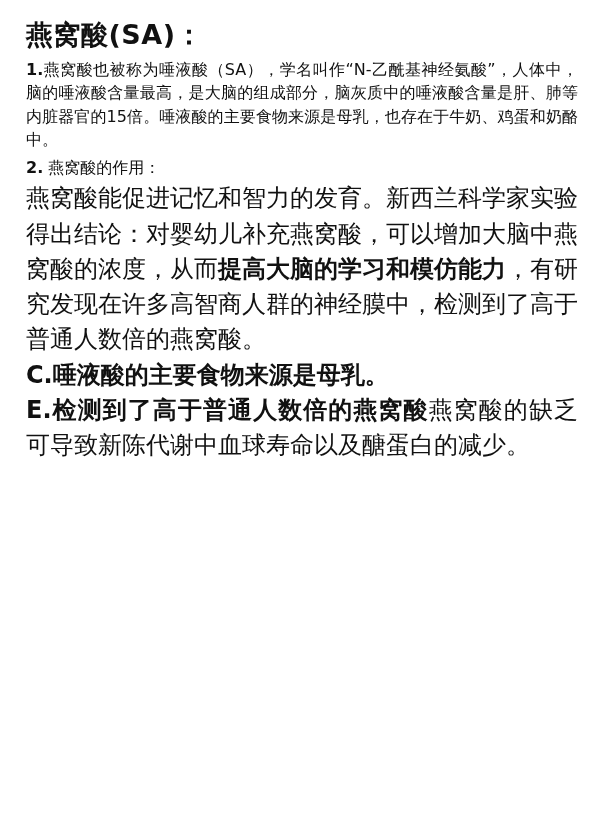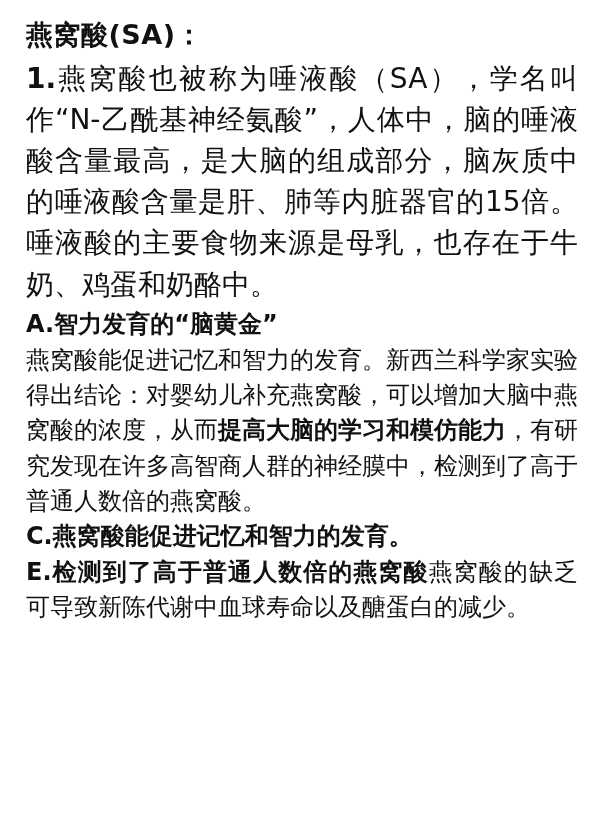--- a/index.html
+++ b/index.html
@@ -21,21 +21,21 @@
     padding: 18px 22px 22px 26px;
   }
   .title {
     font-size: 27px;
     font-weight: bold;
     letter-spacing: 0.5px;
     margin: 0 0 6px 0;
     line-height: 1.25;
   }
   .para {
-    font-size: 28px;
+    font-size: 16px;
     line-height: 1.47;
     margin: 0 0 2px 0;
     text-align: justify;
     text-justify: inter-ideograph;
   }
   .b {
     font-weight: bold;
   }
   .lead-num {
     font-weight: bold;
@@ -62,24 +62,24 @@
 </style>
 </head>
 <body>
 
 <div class="page">
 
   <h1 class="title">燕窝酸(SA)：</h1>
 
   <p class="para"><span class="lead-num">1.</span><span>燕窝酸也被称为唾液酸（SA），学名叫作“N-乙酰基神经氨酸”，人体中，脑的唾液酸含量最高，是大脑的组成部分，脑灰质中的唾液酸含量是肝、肺等内脏器官的15倍。唾液酸的主要食物来源是母乳，也存在于牛奶、鸡蛋和奶酪中。</span></p>
 
+  <p class="para block-gap"><span class="lead-num">2.</span><span> 燕窝酸的作用：</span></p>
 
-  <p class="heading-line">A.智力发育的“脑黄金”</p>
 
   <p class="mixed tight"><span>燕窝酸能促进记忆和智力的发育。新西兰科学家实验得出结论：对婴幼儿补充燕窝酸，可以增加大脑中燕窝酸的浓度，从而</span><span class="b">提高大脑的学习和模仿能力</span><span>，有研究发现在许多高智商人群的神经膜中，检测到了高于普通人数倍的燕窝酸。</span></p>
 
 
-  <p class="heading-line">C.燕窝酸能促进记忆和智力的发育。</p>
+  <p class="heading-line">C.唾液酸的主要食物来源是母乳。</p>
 
 
   <p class="mixed"><span class="b">E.检测到了高于普通人数倍的燕窝酸</span><span>燕窝酸的缺乏可导致新陈代谢中血球寿命以及醣蛋白的减少。</span></p>
 
 </div>
 
 </body></html>

